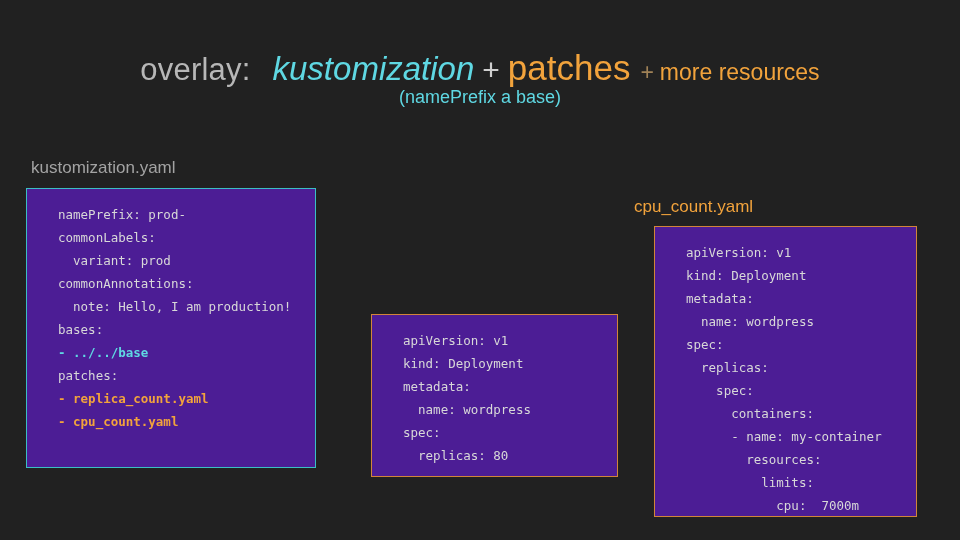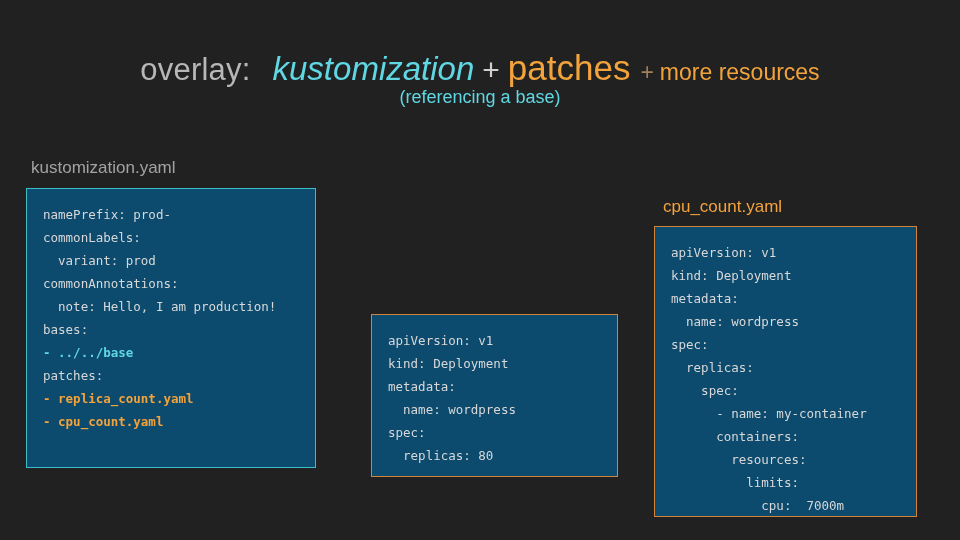--- a/index.html
+++ b/index.html
@@ -76,24 +76,24 @@
     font-size: 17px;
     line-height: 1;
     white-space: nowrap;
   }
   .label-cyan { color: #a3a3a3; }
   .label-orange { color: #f2a33c; }
 
   
   .code-box {
     position: absolute;
-    background: #0c4a6e;
+    background: #4c1d95;
     box-sizing: border-box;
     border: 1px solid #3bbfc4;
-    padding: 14px 16px;
+    padding: 14px 31px;
   }
   .box-cyan { border-color: #3bbfc4; }
   .box-orange { border-color: #d2853a; }
 
   .code-line {
     font-family: "DejaVu Sans Mono", "Liberation Mono", monospace;
     font-size: 12.5px;
     line-height: 23px;
     color: #d8d8d8;
     white-space: pre;
@@ -103,21 +103,21 @@
 </style>
 </head>
 <body>
 
 <div class="slide">
 
   <div class="title-row">
     <span class="t-overlay">overlay:</span><span class="t-gap"></span><span class="t-kustomization">kustomization</span><span class="t-plus">+</span><span class="t-patches">patches</span><span class="t-plus2">+</span><span class="t-more">more resources</span>
   </div>
 
-  <div class="subtitle">(referencing a base)</div>
+  <div class="subtitle">(namePrefix a base)</div>
 
   <div class="file-label label-cyan" style="left:31px; top:159px;">kustomization.yaml</div>
 
   <div class="code-box box-cyan" style="left:26px; top:188px; width:290px; height:280px;">
     <div class="code-line">namePrefix: prod-</div>
     <div class="code-line">commonLabels:</div>
     <div class="code-line">  variant: prod</div>
     <div class="code-line">commonAnnotations:</div>
     <div class="code-line">  note: Hello, I am production!</div>
     <div class="code-line">bases:</div>
@@ -130,30 +130,30 @@
 
   <div class="code-box box-orange" style="left:371px; top:314px; width:247px; height:163px;">
     <div class="code-line">apiVersion: v1</div>
     <div class="code-line">kind: Deployment</div>
     <div class="code-line">metadata:</div>
     <div class="code-line">  name: wordpress</div>
     <div class="code-line">spec:</div>
     <div class="code-line">  replicas: 80</div>
   </div>
 
-  <div class="file-label label-orange" style="left:663px; top:198px;">cpu_count.yaml</div>
+  <div class="file-label label-orange" style="left:634px; top:198px;">cpu_count.yaml</div>
 
   <div class="code-box box-orange" style="left:654px; top:226px; width:263px; height:291px;">
     <div class="code-line">apiVersion: v1</div>
     <div class="code-line">kind: Deployment</div>
     <div class="code-line">metadata:</div>
     <div class="code-line">  name: wordpress</div>
     <div class="code-line">spec:</div>
     <div class="code-line">  replicas:</div>
     <div class="code-line">    spec:</div>
+    <div class="code-line">      containers:</div>
     <div class="code-line">      - name: my-container</div>
-    <div class="code-line">      containers:</div>
     <div class="code-line">        resources:</div>
     <div class="code-line">          limits:</div>
     <div class="code-line">            cpu:  7000m</div>
   </div>
 
 </div>
 
 </body></html>

